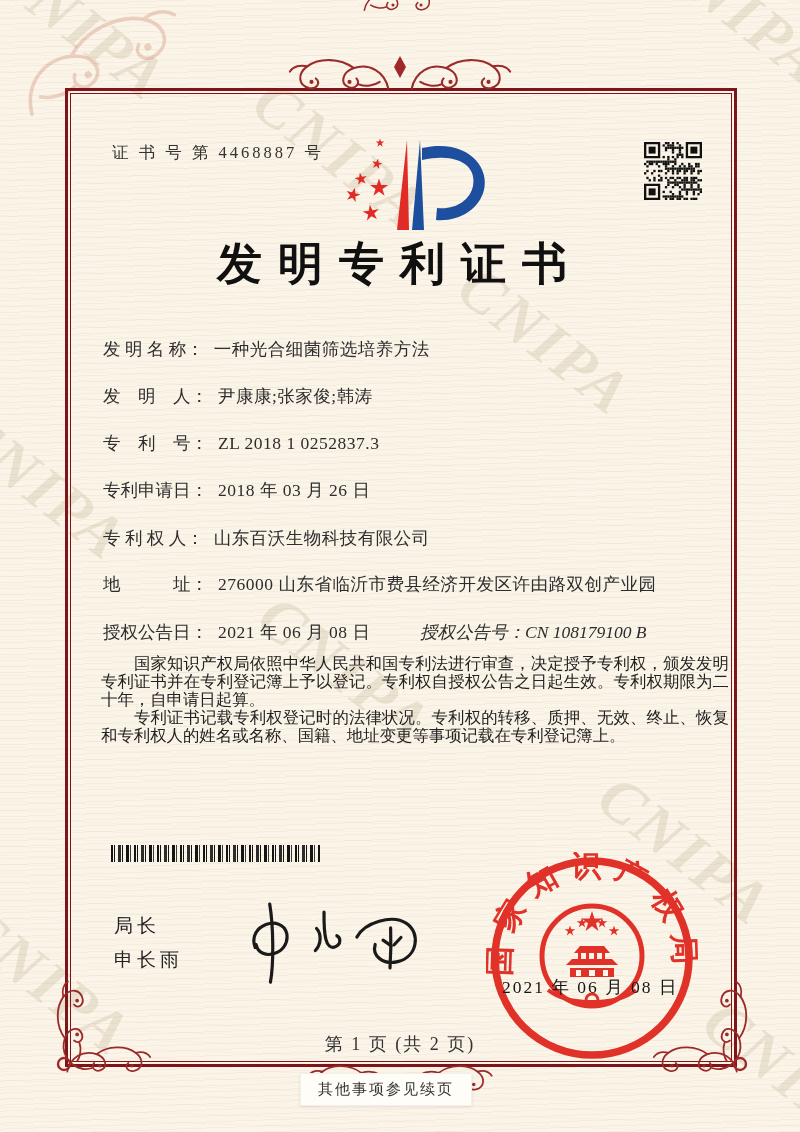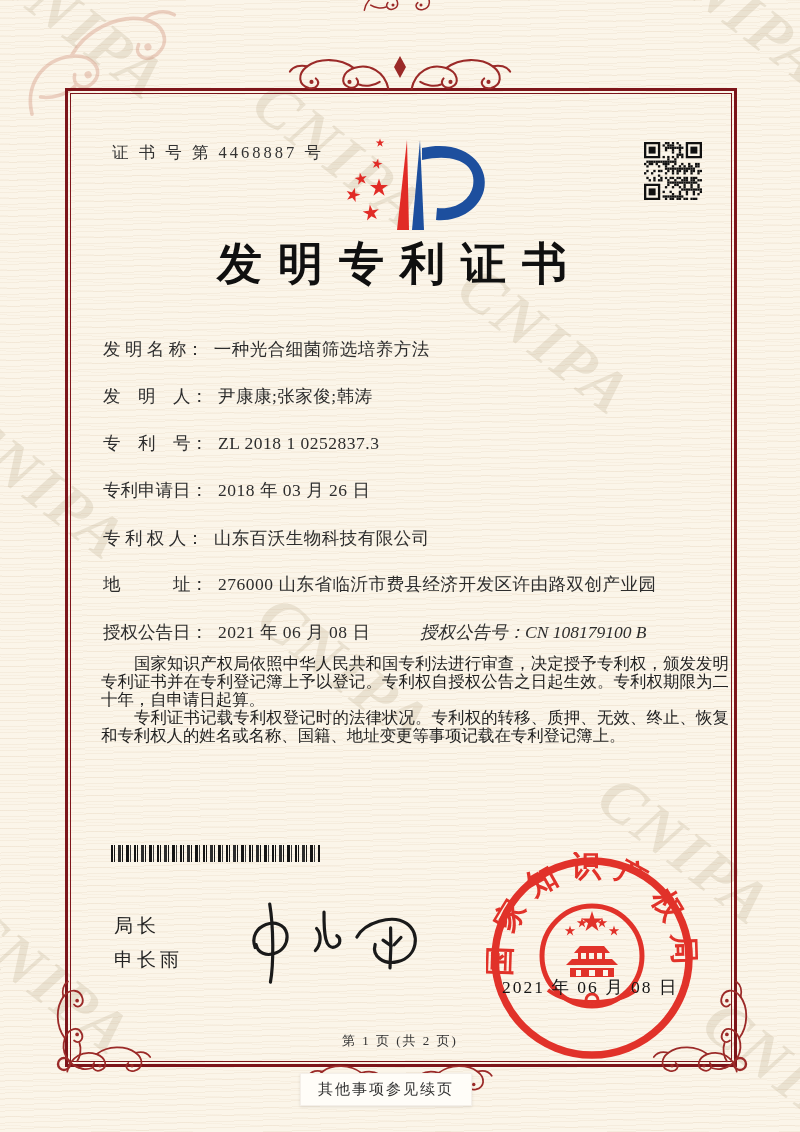--- a/index.html
+++ b/index.html
@@ -74,21 +74,21 @@
   .sig-svg{position:absolute;left:225px;top:890px;z-index:4;}
   
   .seal{position:absolute;left:486px;top:852px;z-index:5;opacity:.93;}
   .issue-date{
     position:absolute;left:502px;top:975px;z-index:6;font-size:17.5px;
     letter-spacing:2px;color:#151515;white-space:nowrap;
   }
   
   .page-info{
     position:absolute;left:0;top:1032px;width:800px;text-align:center;
-    font-size:13px;letter-spacing:2px;color:#333;z-index:4;
+    font-size:18px;letter-spacing:2px;color:#333;z-index:4;
   }
   .cont-box{
     position:absolute;left:300px;top:1073px;width:170px;height:31px;z-index:6;
     background:#fffdf8;border:1px solid rgba(120,80,60,.08);
     box-shadow:0 1px 3px rgba(0,0,0,.10);
     display:flex;align-items:center;justify-content:center;
     font-size:15px;letter-spacing:2px;color:#333;
   }
 </style>
 </head>

